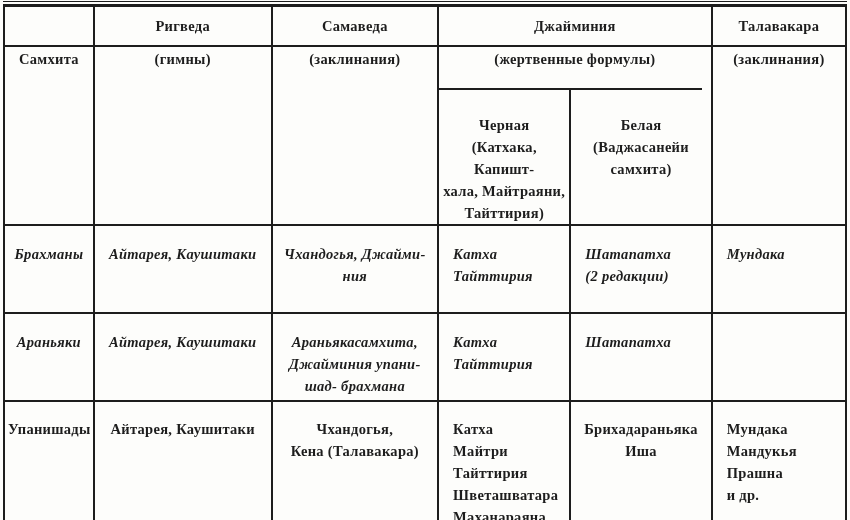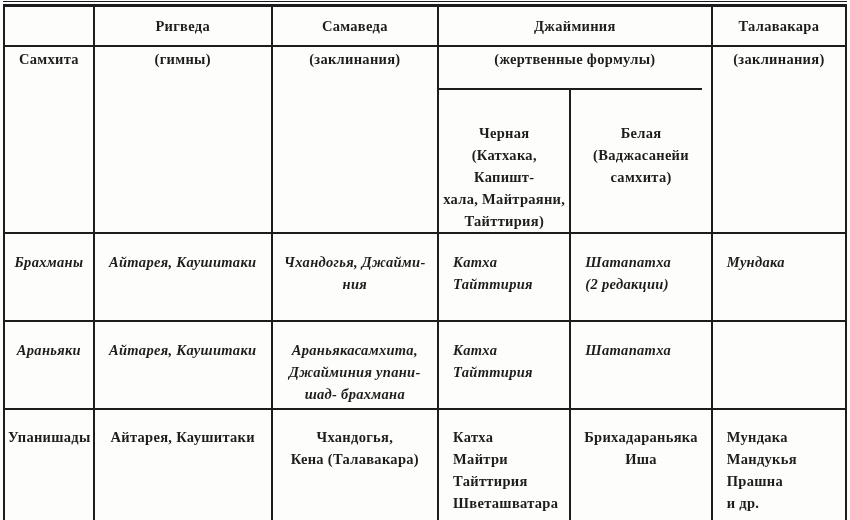--- a/index.html
+++ b/index.html
@@ -40,21 +40,21 @@
     font-weight: bold;
     vertical-align: top;
     line-height: 22px;
     letter-spacing: 0.3px;
     white-space: pre-line;
     padding: 0 3px;
   }
   .tc { text-align: center; }
   .tl { text-align: left; padding-left: 14px; padding-right: 16px; }
   tr.r-samhita > td { height: 42px; padding-top: 1px; }
-  tr.r-sub > td { height: 89px; padding-top: 32px; border-top: none; }
+  tr.r-sub > td { height: 89px; padding-top: 24px; border-top: none; }
   tr.r-brahmanas > td, tr.r-aranyakas > td { height: 69px; padding-top: 17px; font-style: italic; }
   tr.r-upanishads > td { height: 105px; padding-top: 16px; }
   
   td.formulas { border-bottom: none; position: relative; font-family: Liberation Serif, serif; }
   td.formulas::after {
     content: "";
     position: absolute;
     left: 0; bottom: 0;
     width: calc(100% - 9px);
     height: 2px;

